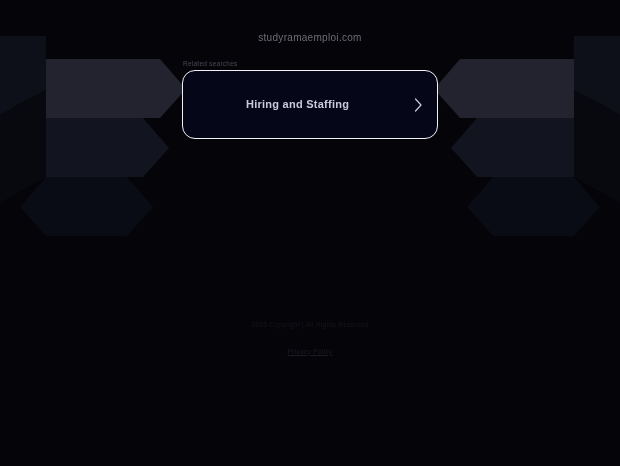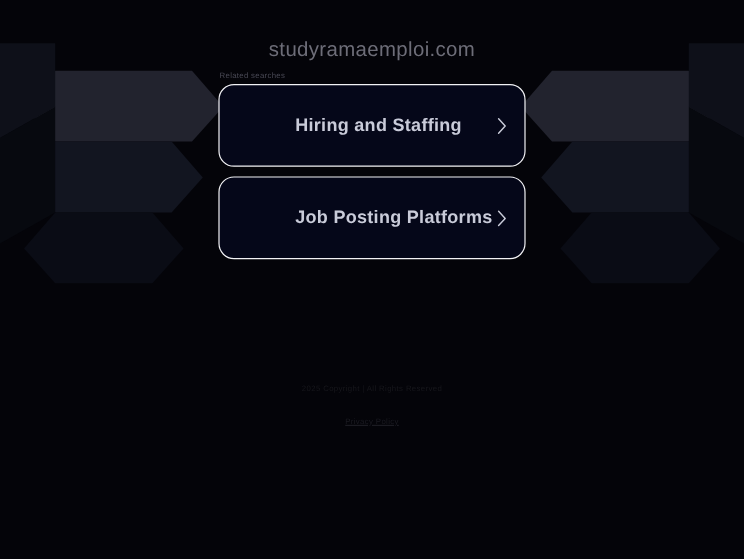--- a/index.html
+++ b/index.html
@@ -33,21 +33,21 @@
     height: 466px;
     box-sizing: border-box;
   }
 
   #site-title {
     position: absolute;
     top: 32px;
     left: 0;
     width: 620px;
     text-align: center;
-    font-size: 17px;
+    font-size: 10px;
     letter-spacing: .3px;
     color: #6d6d78;
     white-space: nowrap;
   }
 
   #related-label {
     position: absolute;
     top: 60px;
     left: 183px;
     font-size: 6.5px;
@@ -71,21 +71,21 @@
     border-radius: 13px;
     background: #050719;
     display: flex;
     align-items: center;
     justify-content: space-between;
     padding: 0 14px 0 15px;
     cursor: pointer;
   }
 
   .result-label {
-    font-size: 15px;
+    font-size: 11px;
     font-weight: bold;
     letter-spacing: .25px;
     color: #c9cbd9;
     line-height: 1;
     padding-left: 48px;
   }
 
   .chevron-icon {
     display: block;
     width: 9px;
@@ -152,28 +152,20 @@
 
     <div class="result-card">
       <span class="result-label">Hiring and Staffing</span>
       <span class="chevron-icon">
         <svg viewBox="0 0 9 14" width="9" height="14" fill="none">
           <path d="M1.5 1 L7 7 L1.5 13" stroke="#c9cbd9" stroke-width="1.2" stroke-linecap="round" stroke-linejoin="round"></path>
         </svg>
       </span>
     </div>
 
-    <div class="result-card">
-      <span class="result-label">Job Posting Platforms</span>
-      <span class="chevron-icon">
-        <svg viewBox="0 0 9 14" width="9" height="14" fill="none">
-          <path d="M1.5 1 L7 7 L1.5 13" stroke="#c9cbd9" stroke-width="1.2" stroke-linecap="round" stroke-linejoin="round"></path>
-        </svg>
-      </span>
-    </div>
 
 
   </div>
 
   <div id="footer">
     <div id="copyright">2025 Copyright | All Rights Reserved</div>
     <a id="privacy-policy" href="#">Privacy Policy</a>
   </div>
 
 </div>

